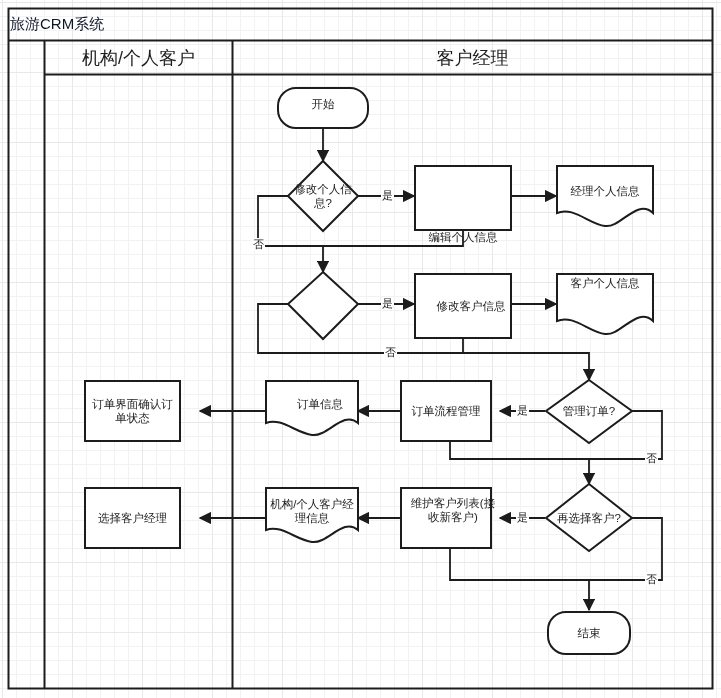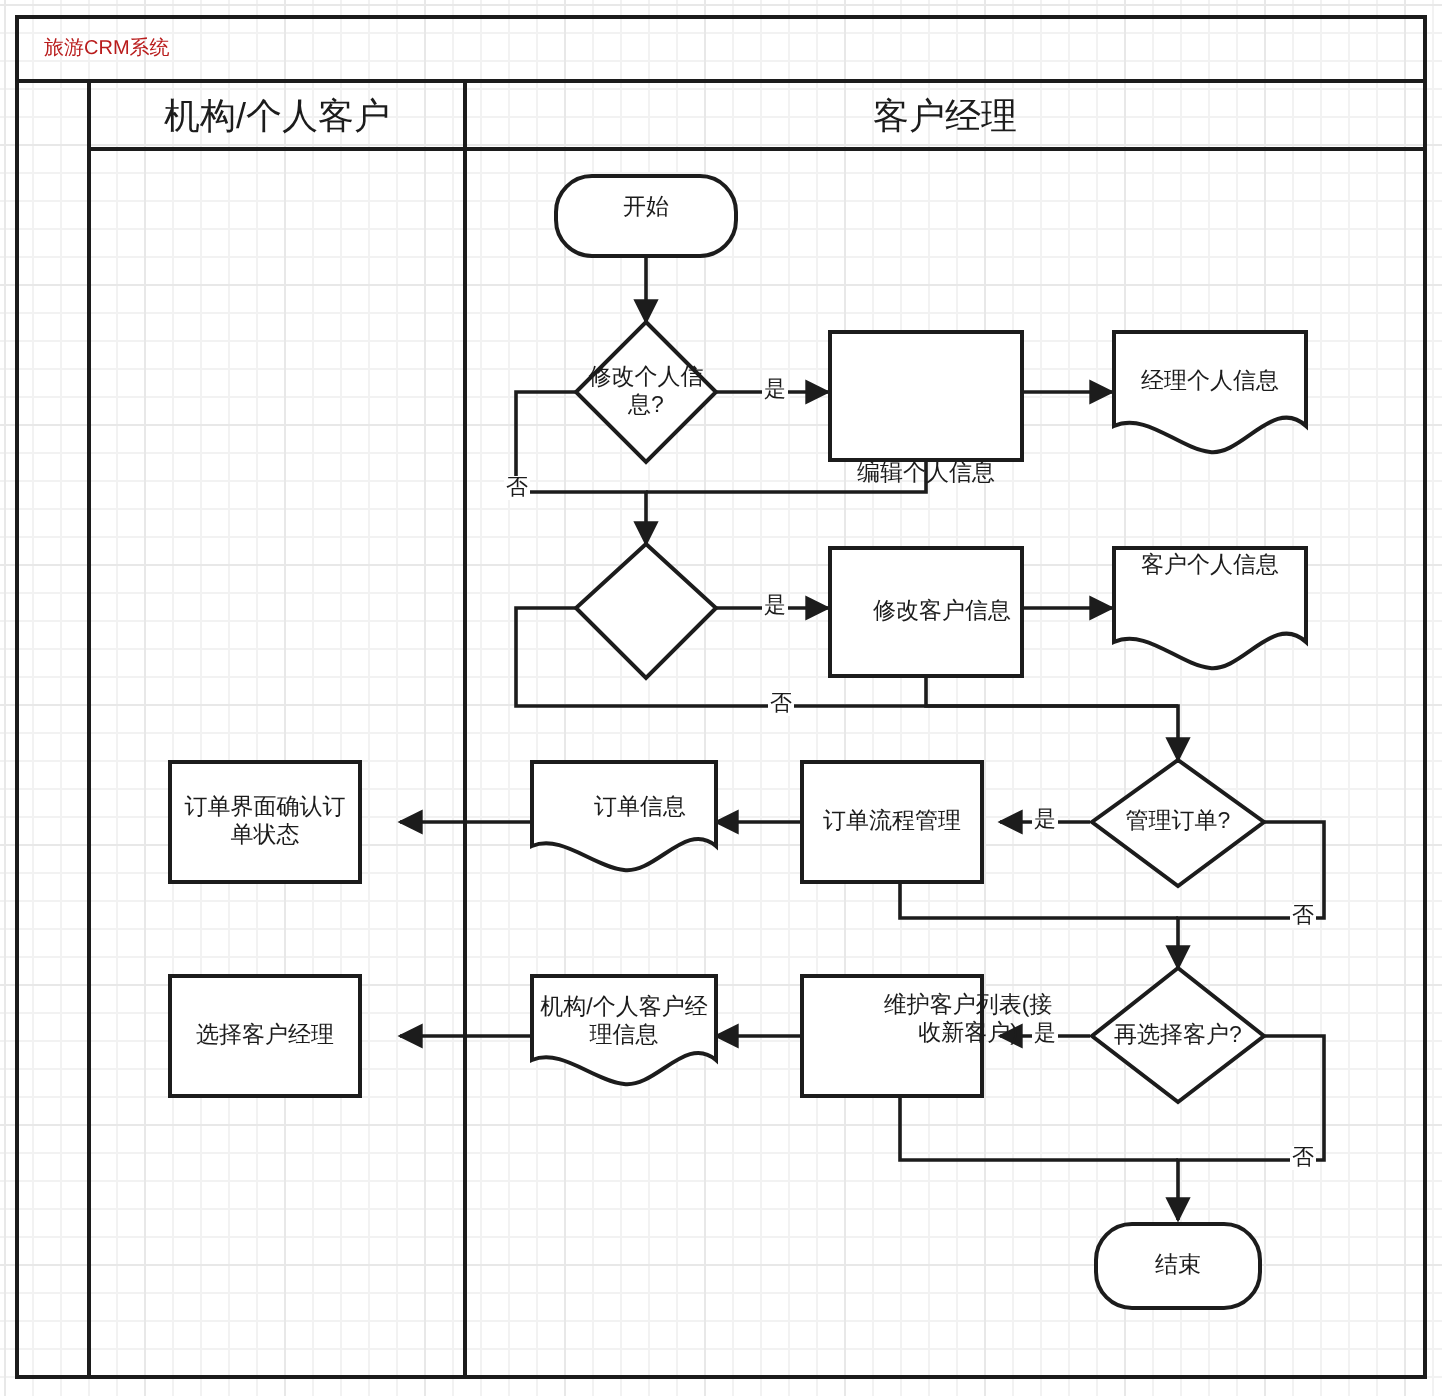--- a/index.html
+++ b/index.html
@@ -56,23 +56,22 @@
     display: flex;
     align-items: center;
     justify-content: center;
     font-size: 18px;
     color: #1c1c1c;
   }
   .pool-title {
     position: absolute;
     display: flex;
     align-items: center;
-    font-size: 10px;
-    color: #b91c1c;
-    padding-left: 12px;
+    font-size: 15px;
+    color: #0f172a;
   }
   .edge-label {
     position: absolute;
     font-size: 11px;
     color: #1c1c1c;
     background: #ffffff;
     line-height: 12px;
     padding: 0 1px;
   }
 </style>
@@ -217,21 +216,21 @@
   <div class="node-label" style="left:548px; top:396px; width:82px; height:30px;">管理订单?</div>
 
   <div class="node-label" style="left:401px; top:381px; width:90px; height:60px;">订单流程管理</div>
 
   <div class="node-label" style="left:266px; top:383px; width:108px; height:42px;">订单信息</div>
 
   <div class="node-label" style="left:87px; top:381px; width:91px; height:60px;">订单界面确认订单状态</div>
 
   <div class="node-label" style="left:552px; top:498px; width:74px; height:40px;">再选择客户?</div>
 
-  <div class="node-label" style="left:412px; top:488px; width:90px; height:44px;padding-left:27px;">维护客户列表(接收新客户)</div>
+  <div class="node-label" style="left:381px; top:488px; width:90px; height:44px;padding-left:27px;">维护客户列表(接收新客户)</div>
 
   <div class="node-label" style="left:266px; top:489px; width:92px; height:44px;">机构/个人客户经理信息</div>
 
   <div class="node-label" style="left:87px; top:488px; width:91px; height:60px;">选择客户经理</div>
 
   <div class="node-label" style="left:548px; top:612px; width:82px; height:42px;">结束</div>
 
   <div class="edge-label" style="left:381px; top:189px;">是</div>
 
   <div class="edge-label" style="left:252px; top:238px;">否</div>

